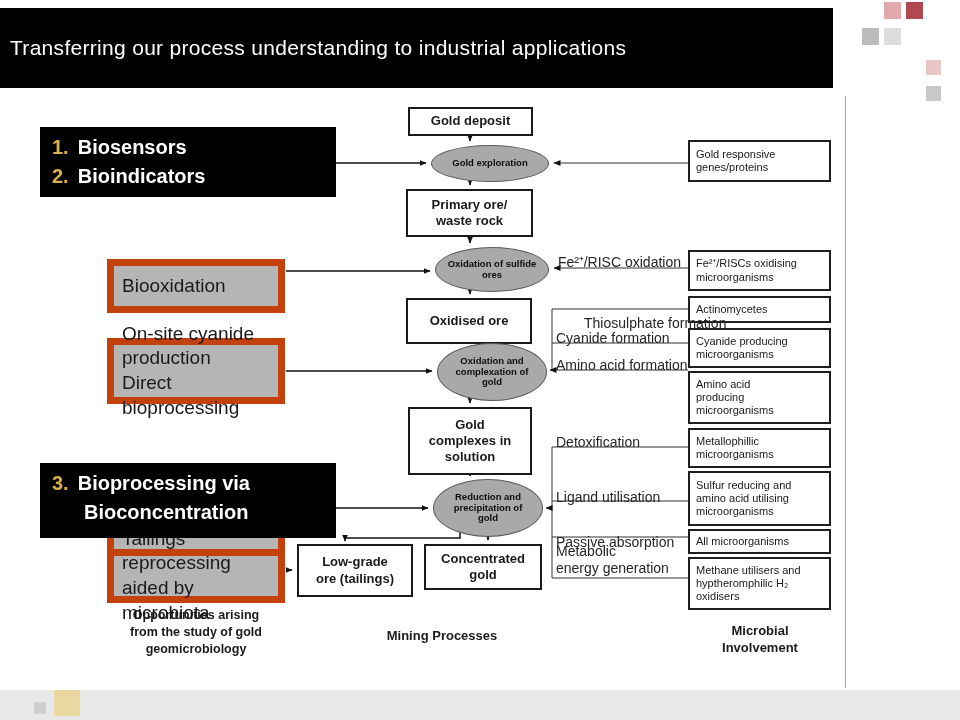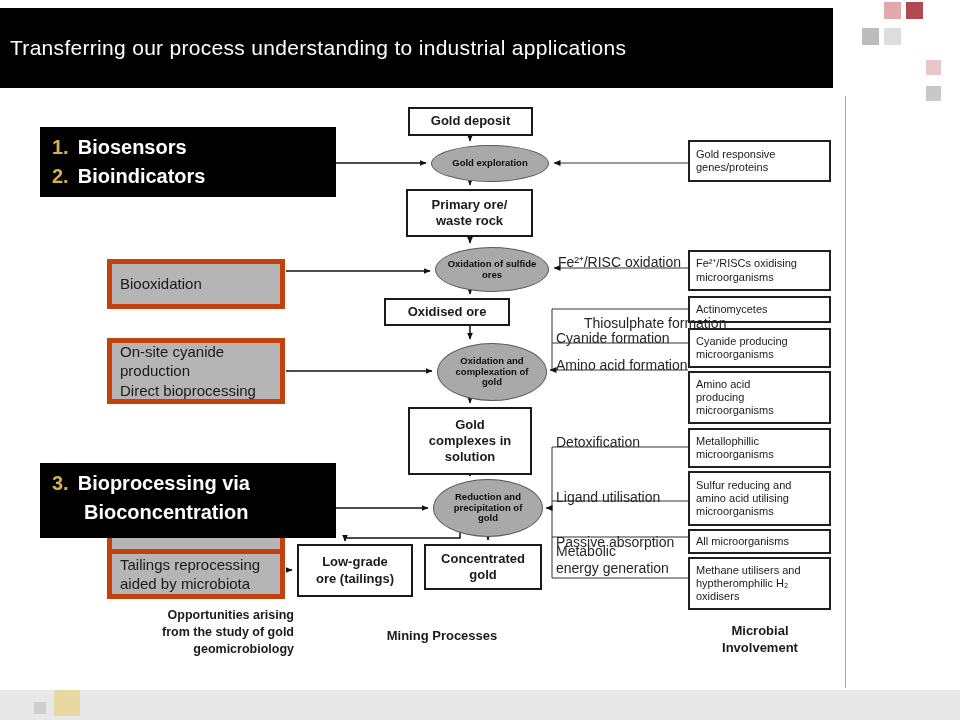--- a/index.html
+++ b/index.html
@@ -27,35 +27,35 @@
   #fsq2 { left:54px; top:690px; width:26px; height:26px; background:#e9d9a0; }
 
   
   #wires { position:absolute; left:0; top:0; z-index:1; }
 
   
   .fbox { position:absolute; background:#fff; border:2px solid #1a1a1a; display:flex; align-items:center; justify-content:center;
           text-align:center; font-weight:bold; font-size:13px; line-height:1.25; white-space:pre-line; z-index:2; }
   #gold-deposit { left:408px; top:107px; width:125px; height:29px; }
   #primary-ore  { left:406px; top:189px; width:127px; height:48px; }
-  #oxidised     { left:384px; top:298px; width:126px; height:28px; }
+  #oxidised     { left:406px; top:298px; width:126px; height:46px; }
   #complexes    { left:408px; top:407px; width:124px; height:68px; }
   #lowgrade     { left:297px; top:544px; width:116px; height:53px; }
   #concentrated { left:424px; top:544px; width:118px; height:46px; }
 
   
   .ell { position:absolute; background:#a9a9a9; border:1px solid #5a5a5a; border-radius:50%; display:flex; align-items:center;
          justify-content:center; text-align:center; font-weight:bold; font-size:9.5px; line-height:1.15; white-space:pre-line; z-index:2; color:#0d0d0d; }
   #exploration  { left:431px; top:145px; width:118px; height:37px; }
   #sulfide      { left:435px; top:247px; width:114px; height:45px; }
   #complexation { left:437px; top:343px; width:110px; height:58px; }
   #reduction    { left:433px; top:479px; width:110px; height:58px; }
 
   
-  .gbox { position:absolute; background:#b5b5b5; border:5px solid #c2410c; font-size:15px; line-height:1.3; padding:20px 8px;
+  .gbox { position:absolute; background:#b5b5b5; border:7px solid #c2410c; font-size:19px; line-height:1.3; padding:20px 8px;
           white-space:pre-line; display:flex; align-items:center; z-index:2; }
   #biooxidation { left:107px; top:259px; width:178px; height:27px; }
   #onsite       { left:107px; top:338px; width:178px; height:66px; }
   #sliver       { left:107px; top:528px; width:178px; height:18px; z-index:2; }
   #tailings     { left:107px; top:549px; width:178px; height:47px; }
 
   
   .bbox { position:absolute; background:#000; color:#fff; font-weight:bold; font-size:20px; z-index:3; padding:6px 0 0 12px; }
   .bline { display:flex; line-height:29px; }
   .bline .num { color:#d6b14c; margin-right:9px; }
@@ -82,21 +82,21 @@
   #lab-thio      { left:584px; top:296px;margin-top:19px; }
   #lab-cyan      { left:556px; top:330px; }
   #lab-amino     { left:556px; top:357px; }
   #lab-detox     { left:556px; top:434px; }
   #lab-ligand    { left:556px; top:489px; }
   #lab-passive   { left:556px; top:534px; }
   #lab-metabolic { left:556px; top:543px; }
 
   
   .cap { position:absolute; font-weight:bold; text-align:center; white-space:pre-line; z-index:2; }
-  #cap-left   { left:98px;  top:607px; width:196px; font-size:12.5px; line-height:1.35;text-align:right; }
+  #cap-left   { left:98px;  top:607px; width:196px; font-size:12.5px; line-height:1.35; }
   #cap-center { left:372px; top:628px; width:140px; font-size:13px; }
   #cap-right  { left:698px; top:623px; width:124px; font-size:13px; line-height:1.3; }
 </style>
 </head>
 <body>
 
 <div id="titlebar">
   <div class="title">Transferring our process understanding to industrial applications</div>
 </div>
 

